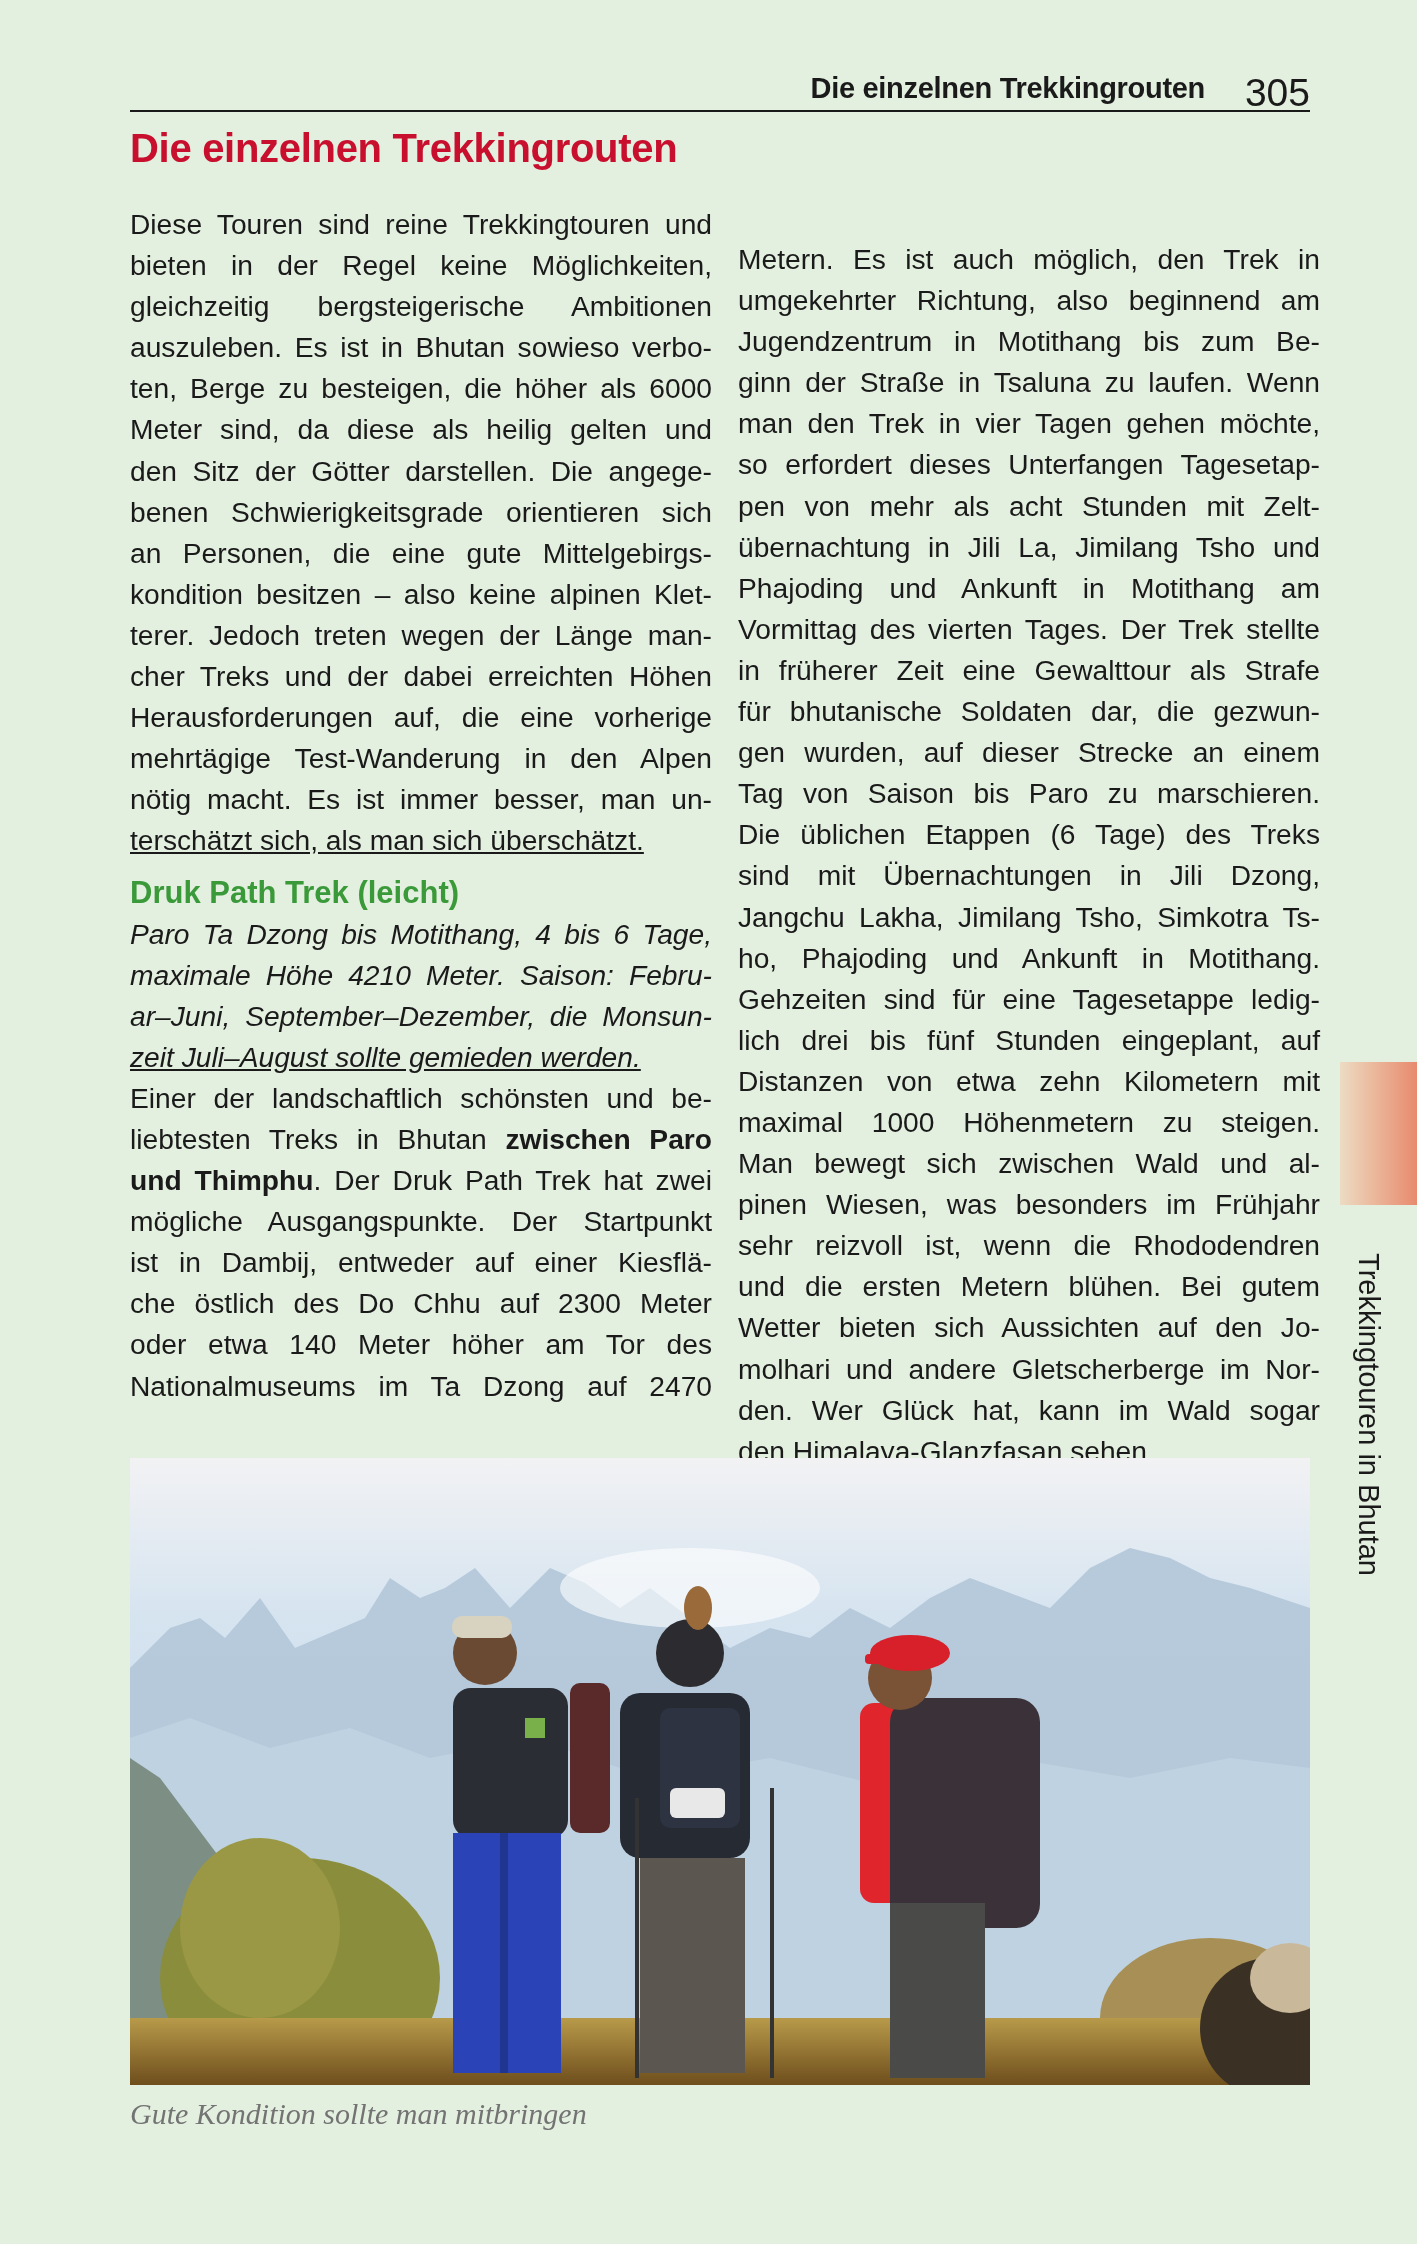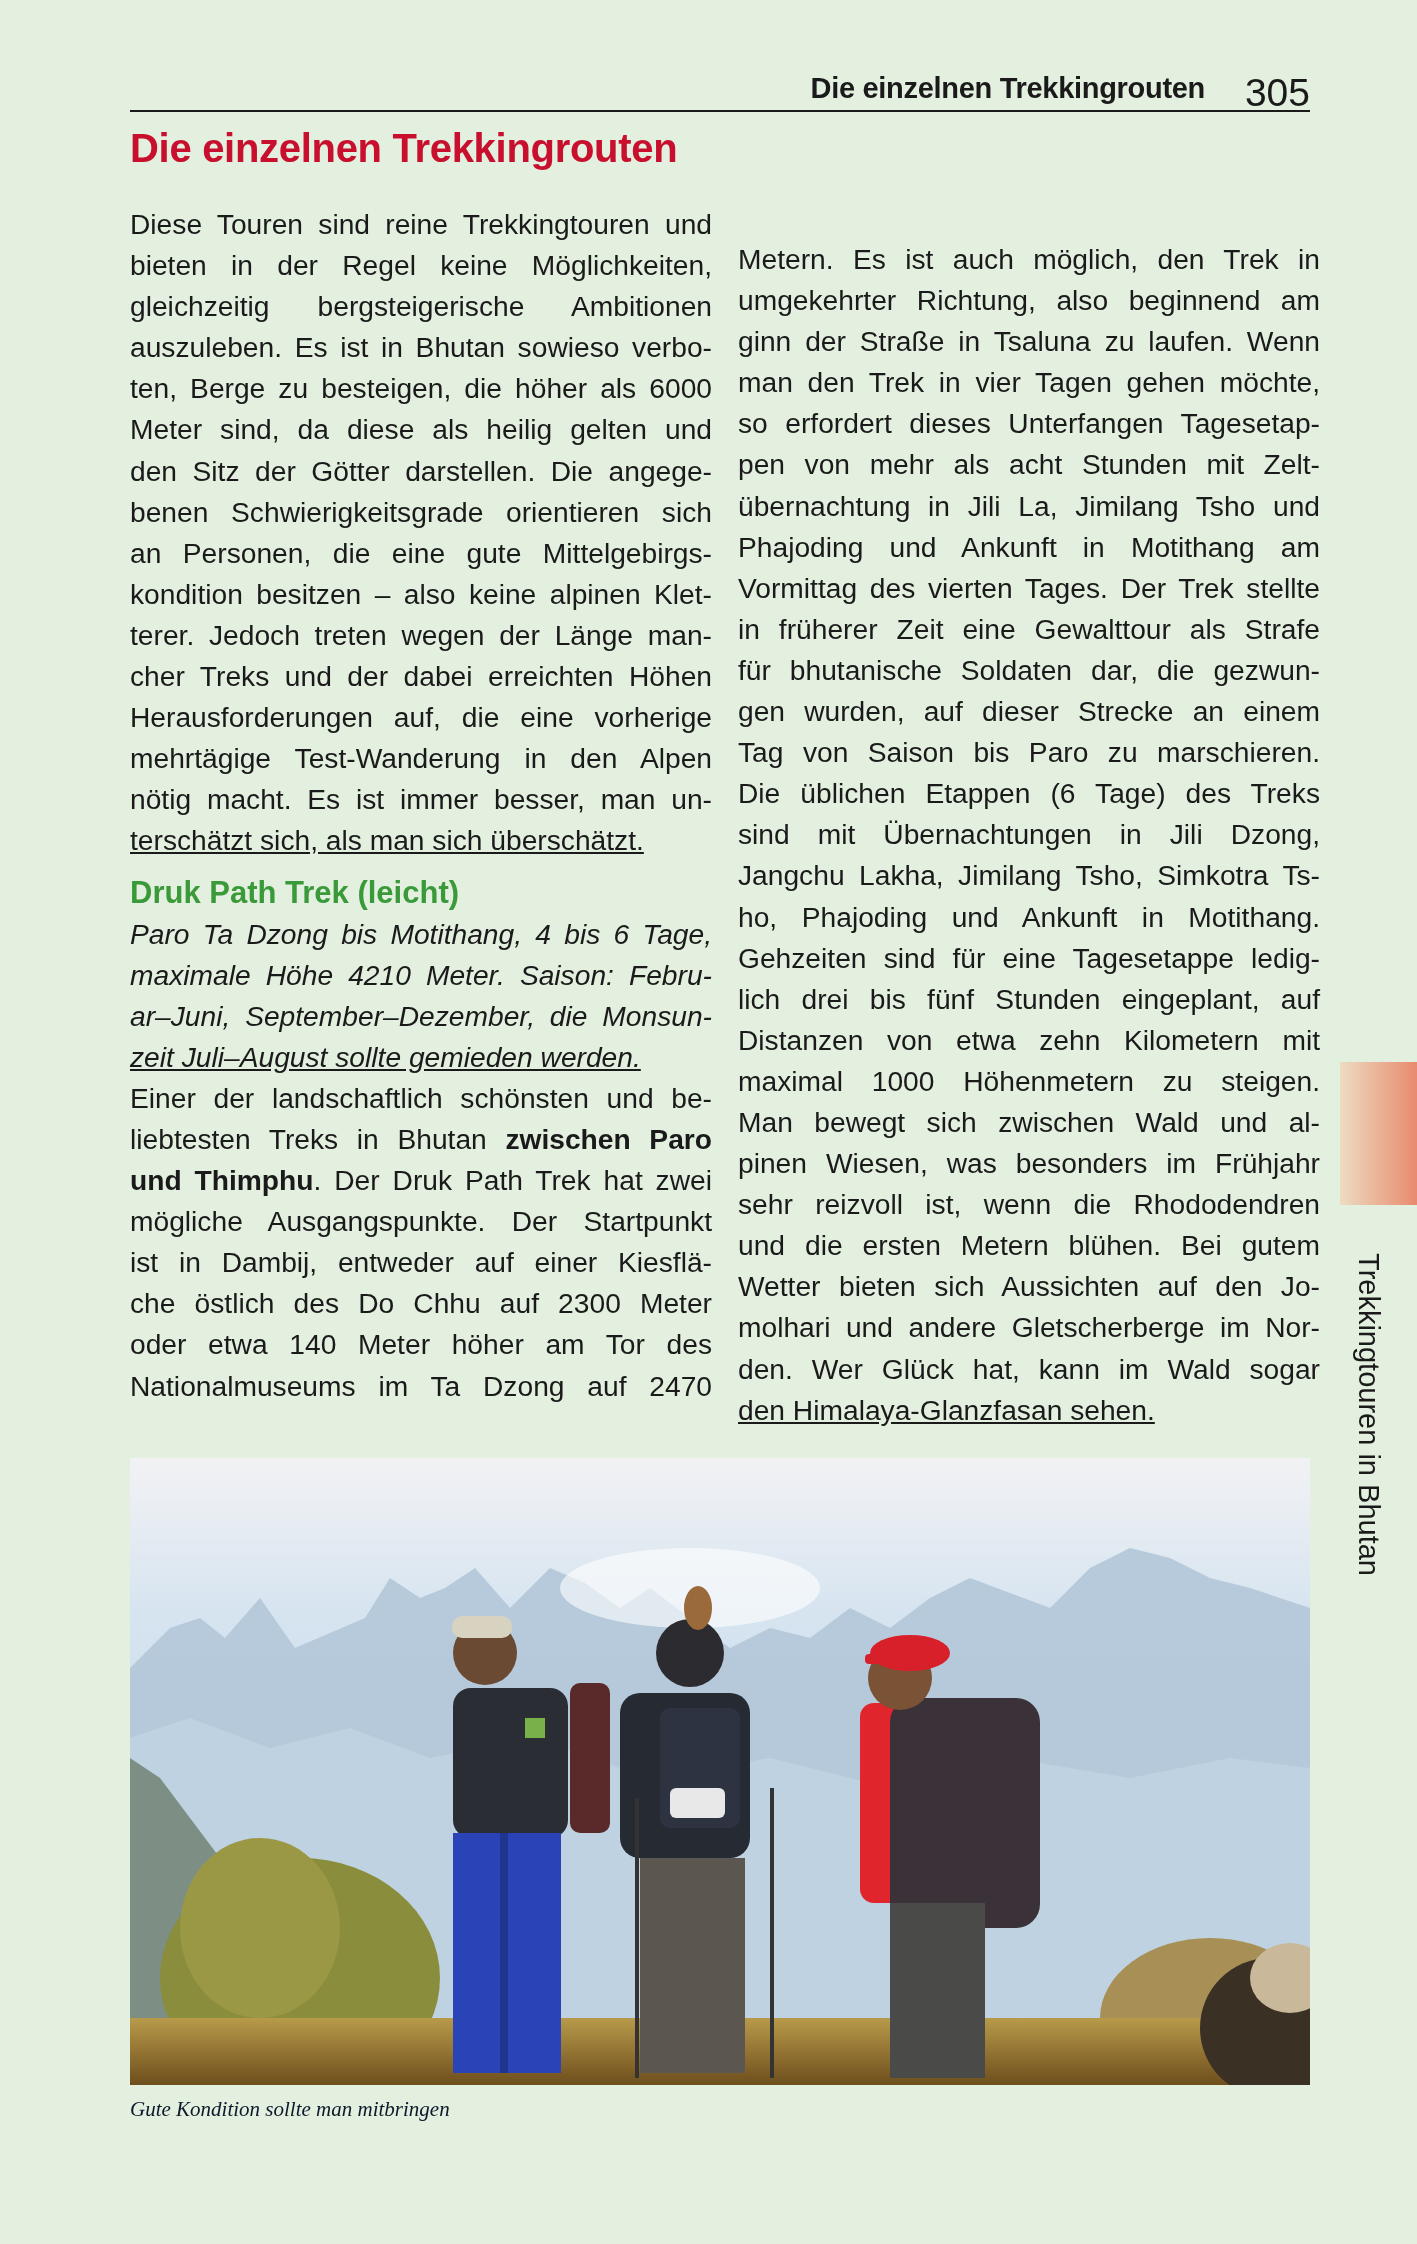--- a/index.html
+++ b/index.html
@@ -81,22 +81,22 @@
       height: 627px;
       overflow: hidden;
       background: linear-gradient(180deg, #eef2f6 0%, #cfe0ee 18%, #bfd5e8 40%, #c7dbe9 60%, #b9c9cc 75%, #a8923e 92%, #7a5a22 100%);
     }
     .caption {
       position: absolute;
       left: 130px;
       top: 2097px;
       font-family: "Liberation Serif", "DejaVu Serif", serif;
       font-style: italic;
-      font-size: 21px;
-      color: #0f172a;
+      font-size: 30px;
+      color: #737373;
     }
     .thumb-tab {
       position: absolute;
       left: 1340px;
       top: 1062px;
       width: 77px;
       height: 143px;
       background: linear-gradient(90deg, #ecdcc3 0%, #ebb79b 45%, #e88a6e 100%);
     }
     .side-label {
@@ -159,20 +159,21 @@
     <span class="line">che östlich des Do Chhu auf 2300 Meter</span>
     <span class="line">oder etwa 140 Meter höher am Tor des</span>
     <span class="line">Nationalmuseums im Ta Dzong auf 2470</span>
   </p>
 </div>
 
 <div class="col col-right">
   <p>
     <span class="line">Metern. Es ist auch möglich, den Trek in</span>
     <span class="line">umgekehrter Richtung, also beginnend am</span>
+    <span class="line">Jugendzentrum in Motithang bis zum Be-</span>
     <span class="line">ginn der Straße in Tsaluna zu laufen. Wenn</span>
     <span class="line">man den Trek in vier Tagen gehen möchte,</span>
     <span class="line">so erfordert dieses Unterfangen Tagesetap-</span>
     <span class="line">pen von mehr als acht Stunden mit Zelt-</span>
     <span class="line">übernachtung in Jili La, Jimilang Tsho und</span>
     <span class="line">Phajoding und Ankunft in Motithang am</span>
     <span class="line">Vormittag des vierten Tages. Der Trek stellte</span>
     <span class="line">in früherer Zeit eine Gewalttour als Strafe</span>
     <span class="line">für bhutanische Soldaten dar, die gezwun-</span>
     <span class="line">gen wurden, auf dieser Strecke an einem</span>

